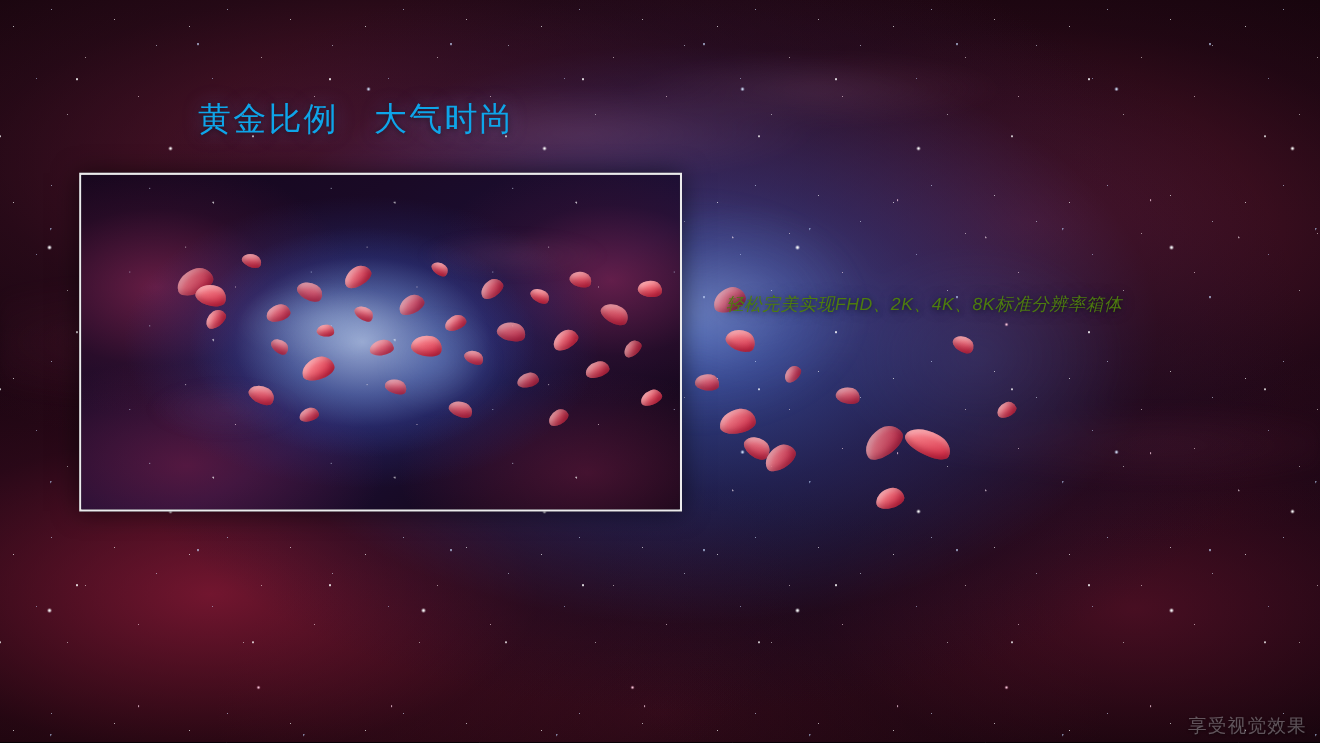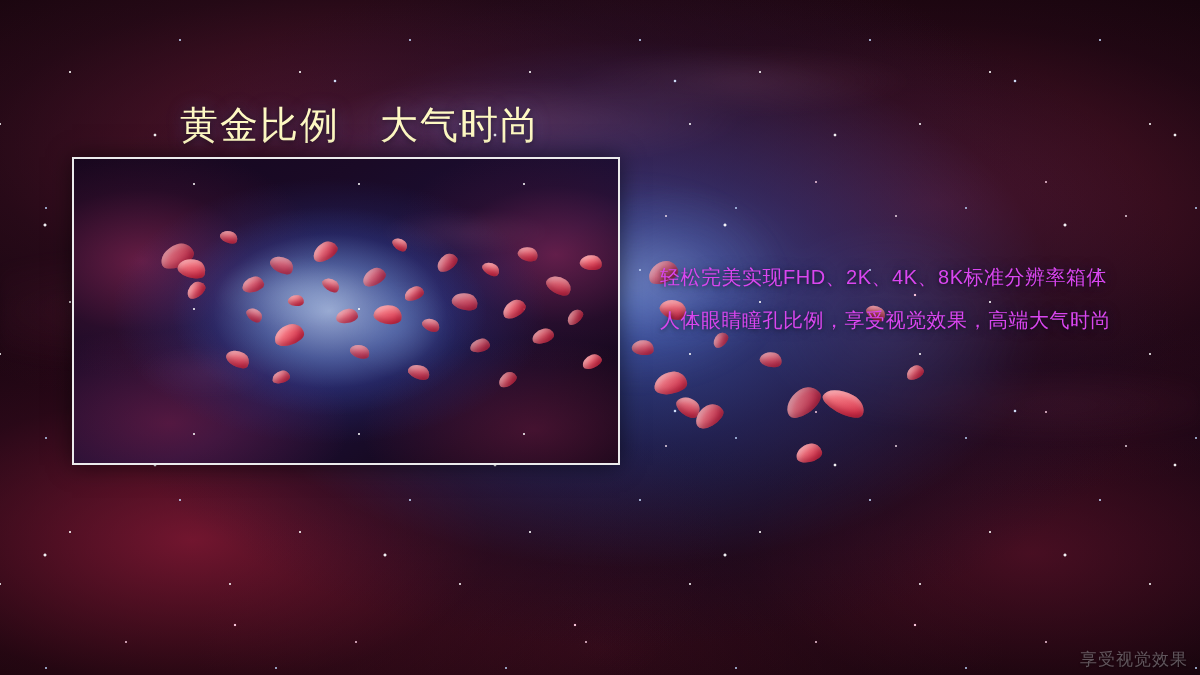--- a/index.html
+++ b/index.html
@@ -108,24 +108,24 @@
     border-radius: 60% 40% 55% 45% / 65% 60% 40% 35%;
     background: linear-gradient(145deg, #ffb8bd 0%, #f4747f 38%, #d8344c 78%, #a8213a 100%);
     box-shadow: inset -2px -3px 6px rgba(120,10,35,0.45), inset 2px 3px 5px rgba(255,220,220,0.35);
     opacity: 0.96;
   }
 
   
   .title {
     position: absolute;
     left: 180px;
-    top: 100px;
-    font-size: 38px;
+    top: 88px;
+    font-size: 30px;
     letter-spacing: 2px;
-    color: #fef9c3;
+    color: #0ea5e9;
     white-space: pre;
     text-shadow: 0 1px 6px rgba(0,0,0,0.55), 0 0 18px rgba(120,150,255,0.35);
   }
 
   
   .frame {
     position: absolute;
     left: 72px;
     top: 157px;
     width: 548px;
@@ -179,26 +179,27 @@
   }
 
   
   .body-text {
     position: absolute;
     left: 660px;
     top: 256px;
     width: 520px;
   }
   .body-line {
-    font-size: 20px;
+    font-size: 16px;
     line-height: 43px;
-    color: #d946ef;
+    color: #4d7c0f;
     letter-spacing: 0.5px;
     white-space: nowrap;
     text-shadow: 0 1px 5px rgba(0,0,0,0.60), 0 0 14px rgba(30,40,90,0.45);
+    font-style: italic;
   }
 
   
   .watermark {
     position: absolute;
     right: 12px;
     bottom: 4px;
     font-size: 17px;
     letter-spacing: 1px;
     color: rgba(195,195,200,0.42);
@@ -272,18 +273,17 @@
           <div class="petal" style="left: 152px; top: 192px; width: 24px; height: 16px; transform: rotate(30deg); opacity: 0.93;"></div>
           <div class="petal" style="left: 198px; top: 212px; width: 18px; height: 12px; transform: rotate(-12deg); opacity: 0.9;"></div>
           <div class="petal" style="left: 334px; top: 206px; width: 22px; height: 14px; transform: rotate(24deg); opacity: 0.87;"></div>
           <div class="petal" style="left: 424px; top: 214px; width: 19px; height: 13px; transform: rotate(-28deg); opacity: 0.84;"></div>
         </div>
     </div>
   </div>
 
   <div class="body-text">
     <div class="body-line">轻松完美实现FHD、2K、4K、8K标准分辨率箱体</div>
-    <div class="body-line">人体眼睛瞳孔比例，享受视觉效果，高端大气时尚</div>
   </div>
 
   <div class="watermark">享受视觉效果</div>
 
 </div>
 
 </body></html>

